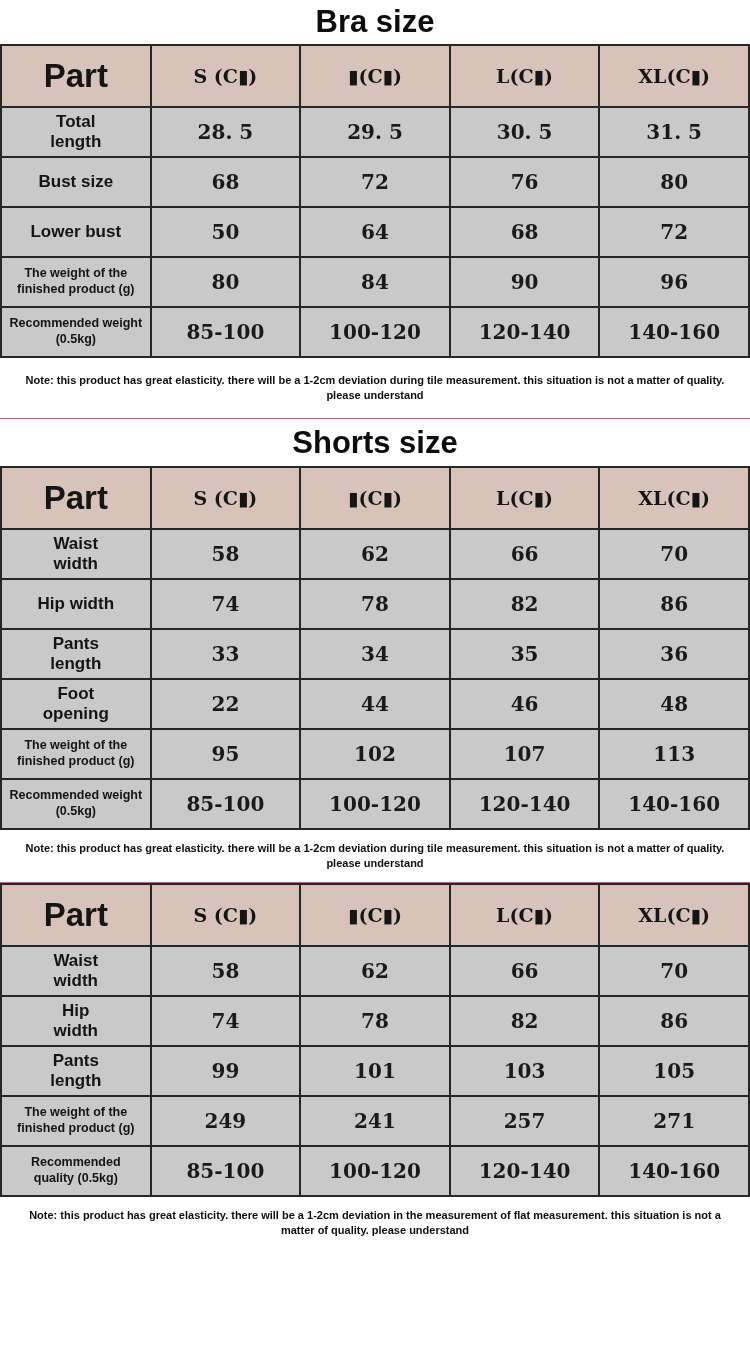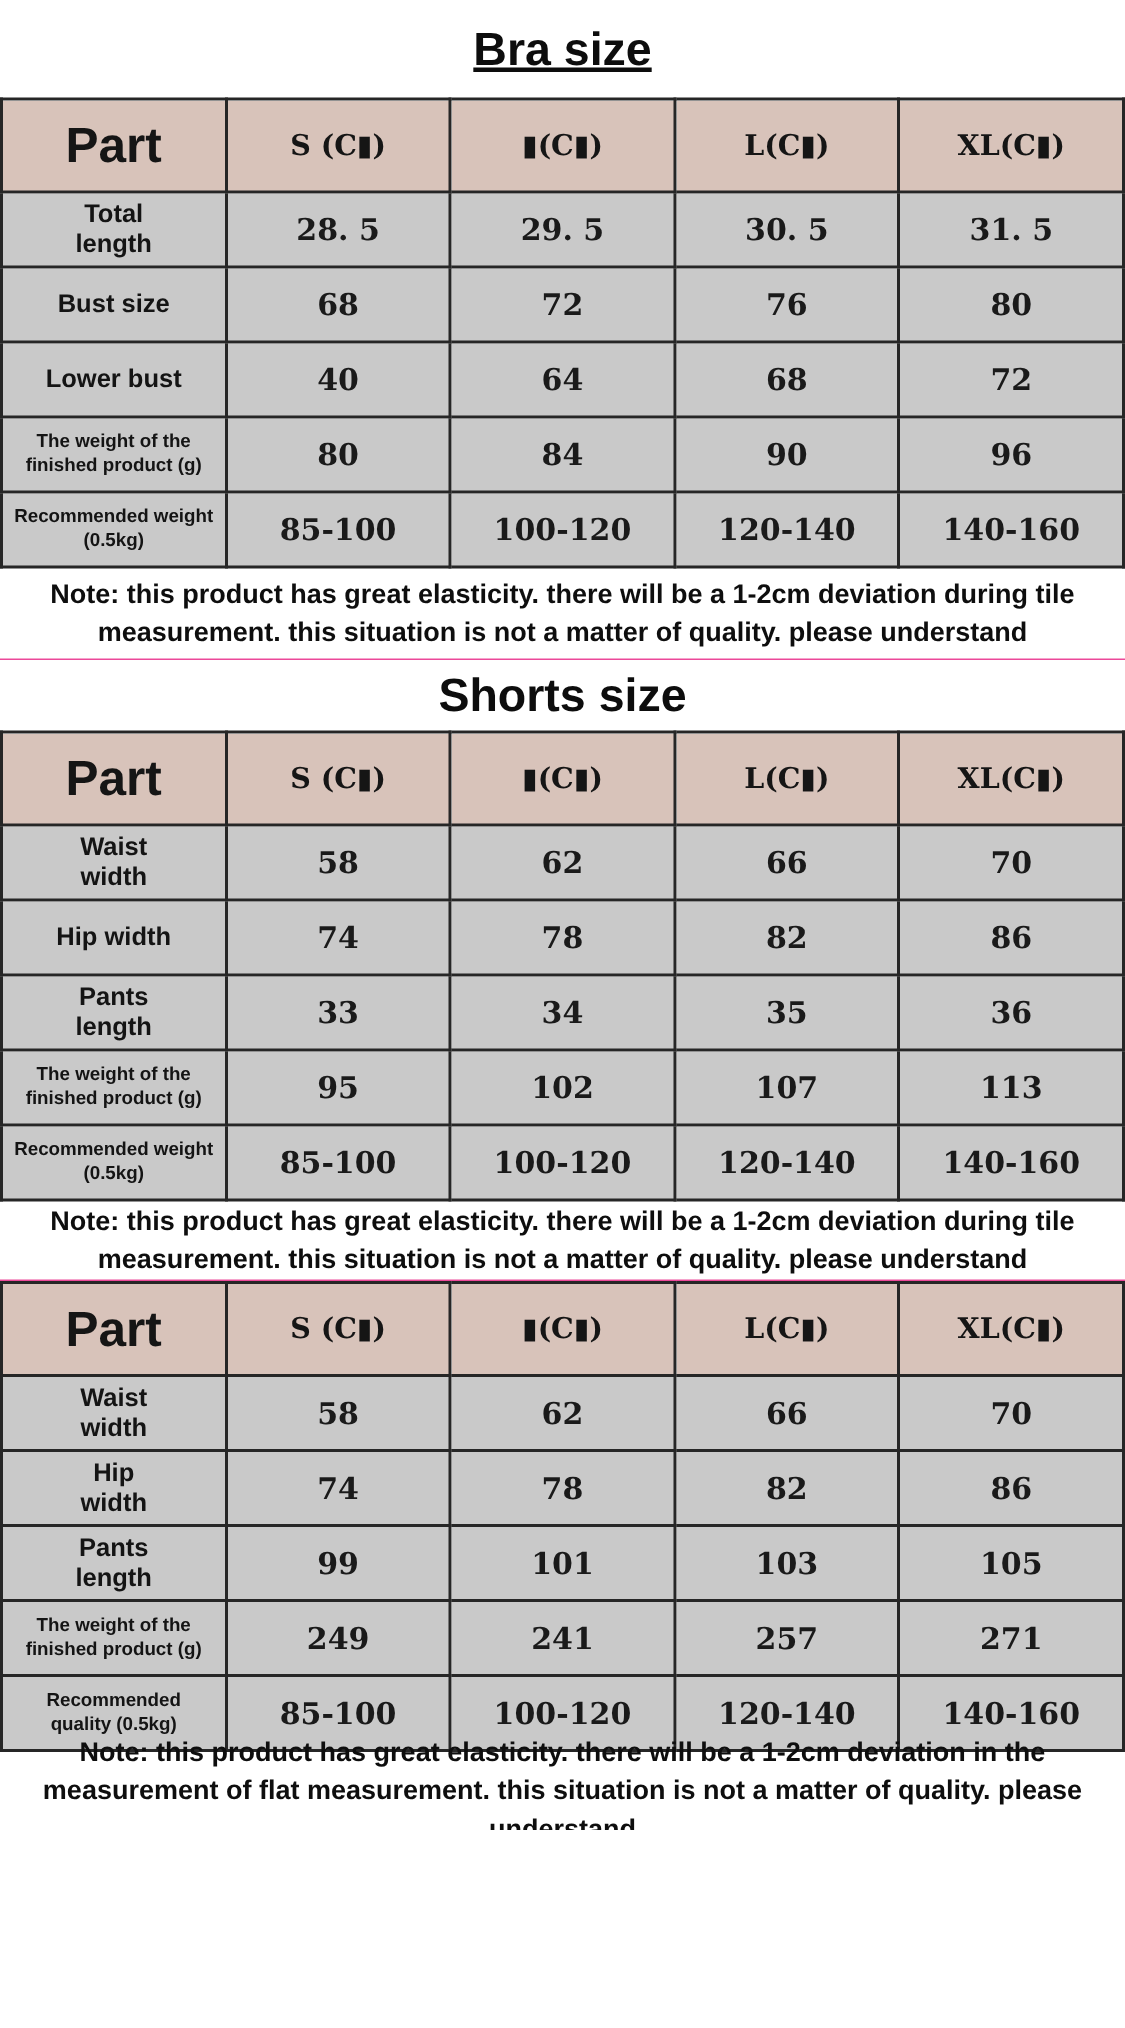--- a/index.html
+++ b/index.html
@@ -10,21 +10,21 @@
     font-family:"Liberation Sans", sans-serif;
     -webkit-font-smoothing:antialiased;
   }
   .size-section{width:750px;}
   .section-sep{border-top:1px solid #ec4899;}
   .title{
     display:flex;align-items:center;justify-content:center;
     font-weight:bold;font-size:31px;letter-spacing:0px;
     color:#0d0d0d;
   }
-  .title.t1{height:65px;text-decoration:underline;}
+  .title.t1{height:44px;}
   .title.t2{height:47px;}
   .title.t3{height:53px;}
   table.size-table{
     width:750px;border-collapse:collapse;table-layout:fixed;
   }
   table.size-table th, table.size-table td{
     border:2px solid #262626;
     text-align:center;vertical-align:middle;
     padding:0 4px;overflow:hidden;
   }
@@ -45,21 +45,21 @@
   }
   tr.sm td.rlabel{font-size:12.5px;line-height:1.25;}
   td.val{
     background:#c9c9c9;
     font-family:"DejaVu Serif","DejaVu Sans",serif;
     font-weight:bold;font-size:20px;color:#1a1a1a;
   }
   .note{
     display:flex;align-items:center;justify-content:center;
     text-align:center;
-    font-size:18px;font-weight:bold;line-height:1.4;color:#0e0e0e;
+    font-size:11px;font-weight:bold;line-height:1.4;color:#0e0e0e;
     margin:0 auto;max-width:700px;
   }
   .note.n1{height:60px;}
   .note.n2{height:52px;}
   .note.n3{height:52px;}
 </style>
 </head>
 <body>
 
 <section class="size-section">
@@ -85,21 +85,21 @@
       </tr>
       <tr>
         <td class="rlabel">Bust size</td>
         <td class="val">68</td>
         <td class="val">72</td>
         <td class="val">76</td>
         <td class="val">80</td>
       </tr>
       <tr>
         <td class="rlabel">Lower bust</td>
-        <td class="val">40</td>
+        <td class="val">50</td>
         <td class="val">64</td>
         <td class="val">68</td>
         <td class="val">72</td>
       </tr>
       <tr class="sm">
         <td class="rlabel">The weight of the
 finished product (g)</td>
         <td class="val">80</td>
         <td class="val">84</td>
         <td class="val">90</td>
@@ -147,20 +147,28 @@
         <td class="val">86</td>
       </tr>
       <tr>
         <td class="rlabel">Pants
 length</td>
         <td class="val">33</td>
         <td class="val">34</td>
         <td class="val">35</td>
         <td class="val">36</td>
       </tr>
+      <tr>
+        <td class="rlabel">Foot
+opening</td>
+        <td class="val">22</td>
+        <td class="val">44</td>
+        <td class="val">46</td>
+        <td class="val">48</td>
+      </tr>
       <tr class="sm">
         <td class="rlabel">The weight of the
 finished product (g)</td>
         <td class="val">95</td>
         <td class="val">102</td>
         <td class="val">107</td>
         <td class="val">113</td>
       </tr>
       <tr class="sm">
         <td class="rlabel">Recommended weight

